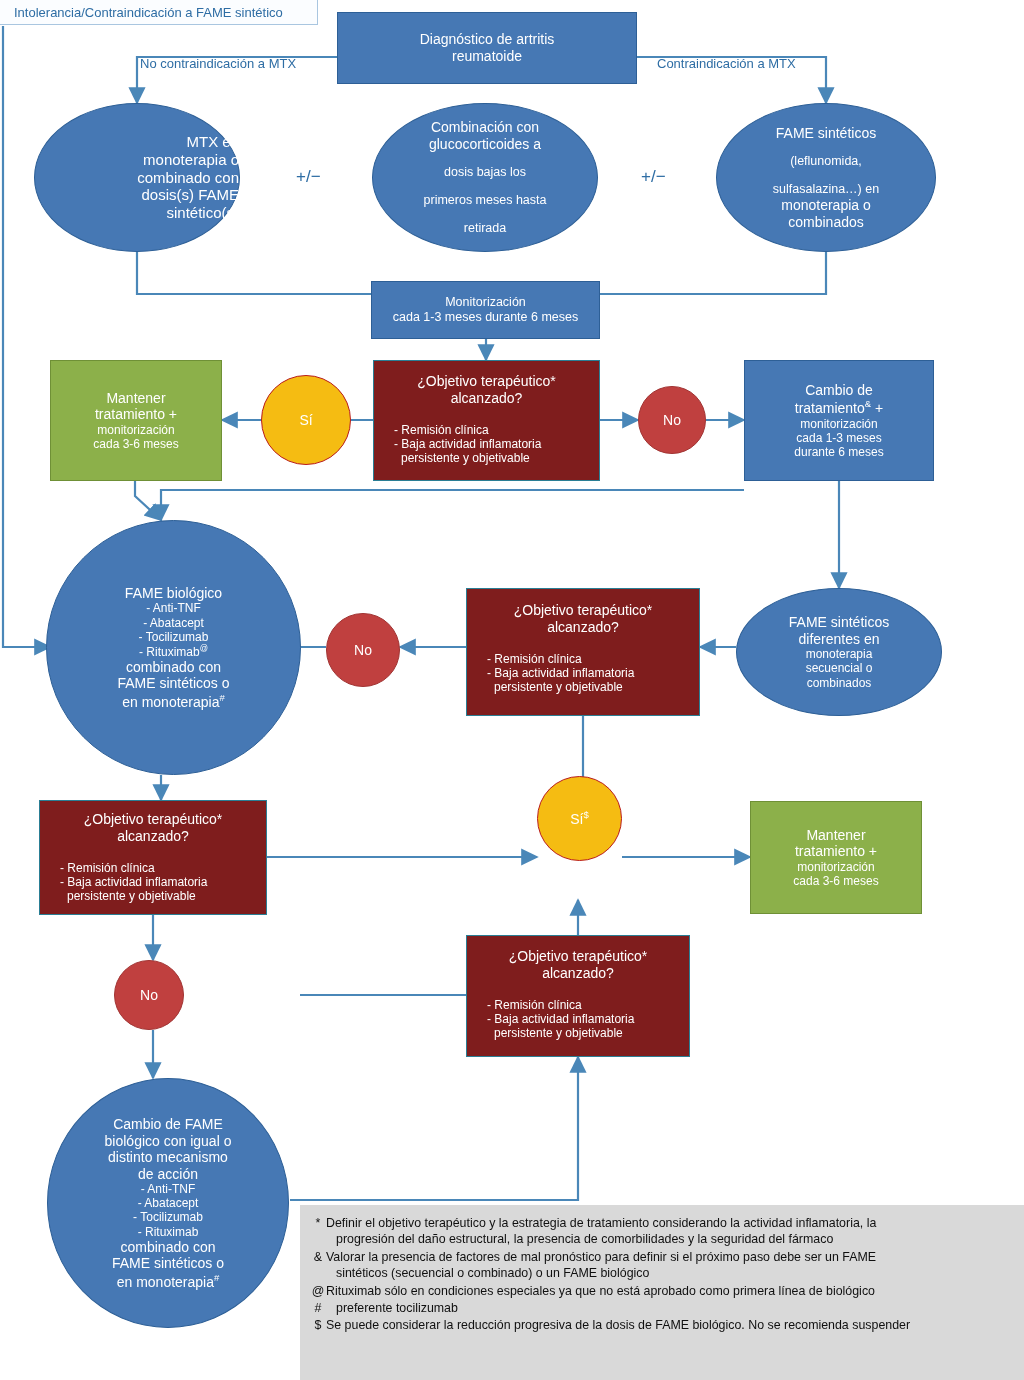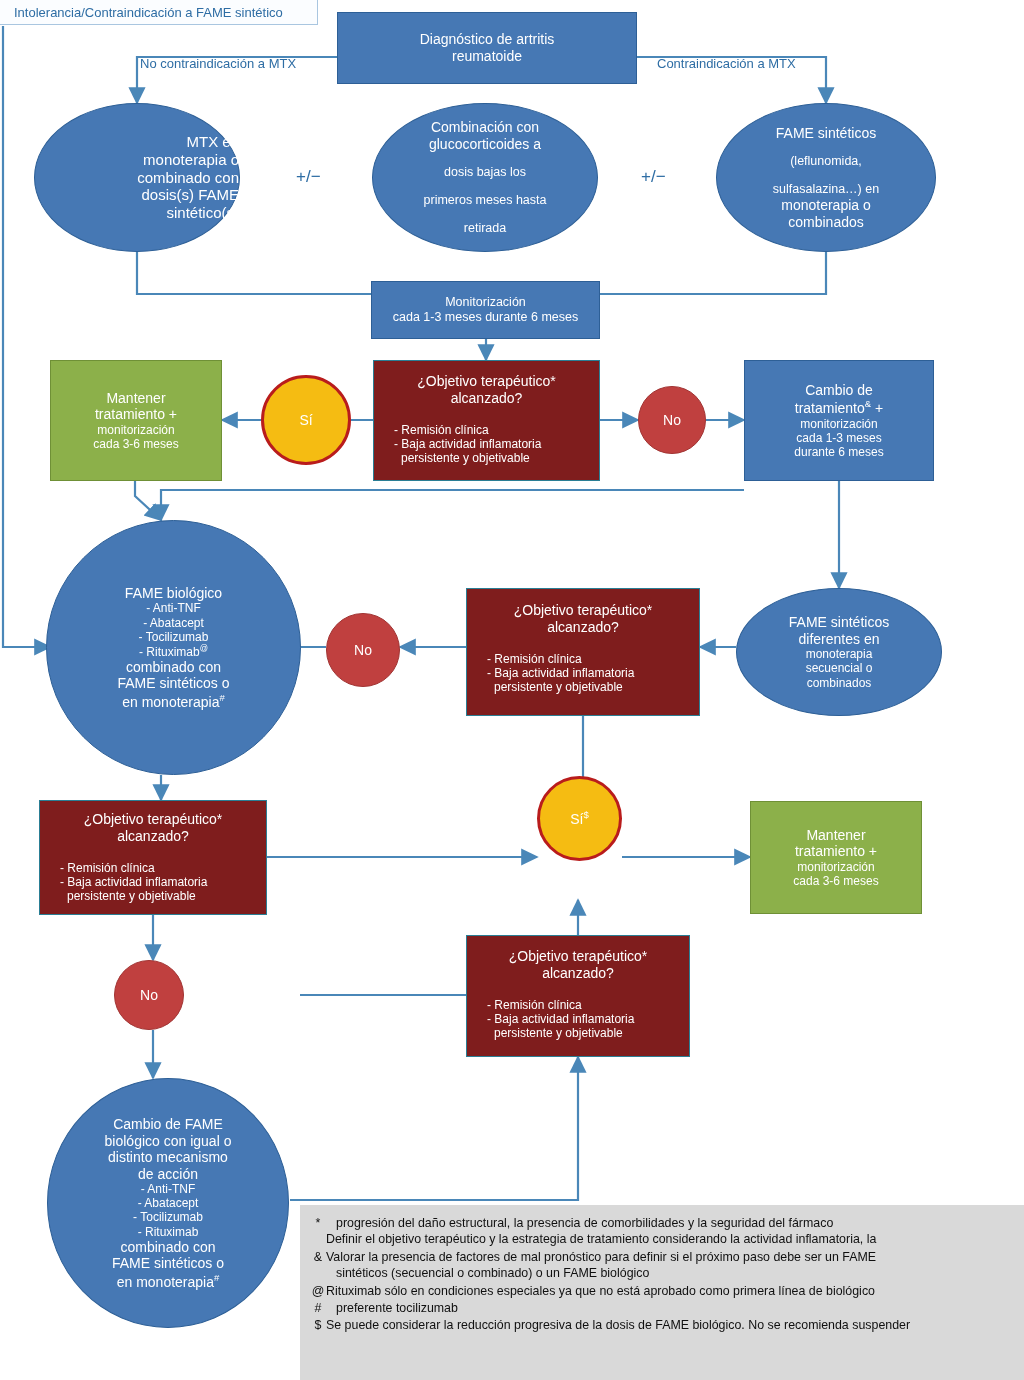--- a/index.html
+++ b/index.html
@@ -41,21 +41,21 @@
   .rect.green { background: #8cb04a; border-color: #6f9036; }
   .ellipse {
     background: #4678b4;
     border: 1px solid #2d5f96;
     border-radius: 50%;
   }
   .circle {
     border-radius: 50%;
   }
   .circle.red  { background: #c0403f; border: 1px solid #a13433; }
-  .circle.yellow { background: #f5bc12; border: 3px solid #b91c1c; }
+  .circle.yellow { background: #f5bc12; border: 1px solid #b91c1c; }
 
   .big    { font-size: 15px; align-items: flex-end; }
   .med    { font-size: 14px; }
   .small  { font-size: 12.5px; margin-top: 13px; }
   .xsmall { font-size: 12px; }
 
   .title-box { font-size: 14px; }
 
   .node .line { display: block; white-space: nowrap; }
 
@@ -357,22 +357,22 @@
     <span class="line med">
       <span>en monoterapia</span><sup>#</sup>
     </span>
   </div>
 
   <div class="legend" style="left:300px; top:1205px; width:724px; height:175px;">
     <div class="legend-rows">
         <div class="legend-row">
           <div class="legend-sym">*</div>
           <div class="legend-txt">
+            <div>Definir el objetivo  terapéutico y la estrategia de tratamiento considerando la actividad inflamatoria, la</div>
             <div style="padding-left: 10px;">progresión del daño estructural, la presencia de comorbilidades y la seguridad del fármaco</div>
-            <div>Definir el objetivo  terapéutico y la estrategia de tratamiento considerando la actividad inflamatoria, la</div>
           </div>
         </div>
         <div class="legend-row">
           <div class="legend-sym">&amp;</div>
           <div class="legend-txt">
             <div>Valorar la presencia de factores de mal pronóstico para definir si el próximo paso debe ser un FAME</div>
             <div style="padding-left: 10px;">sintéticos (secuencial o combinado) o un FAME biológico</div>
           </div>
         </div>
         <div class="legend-row">

